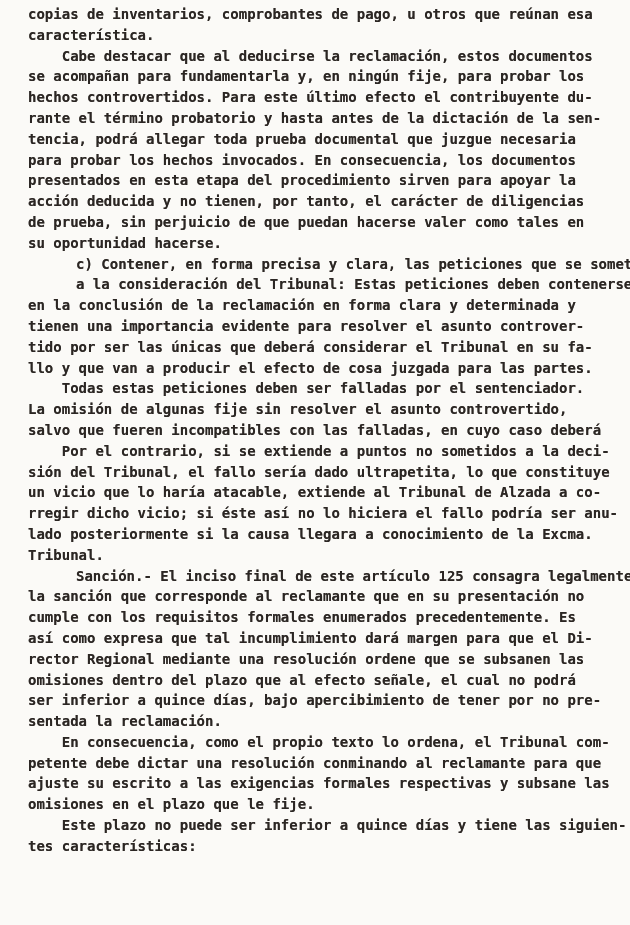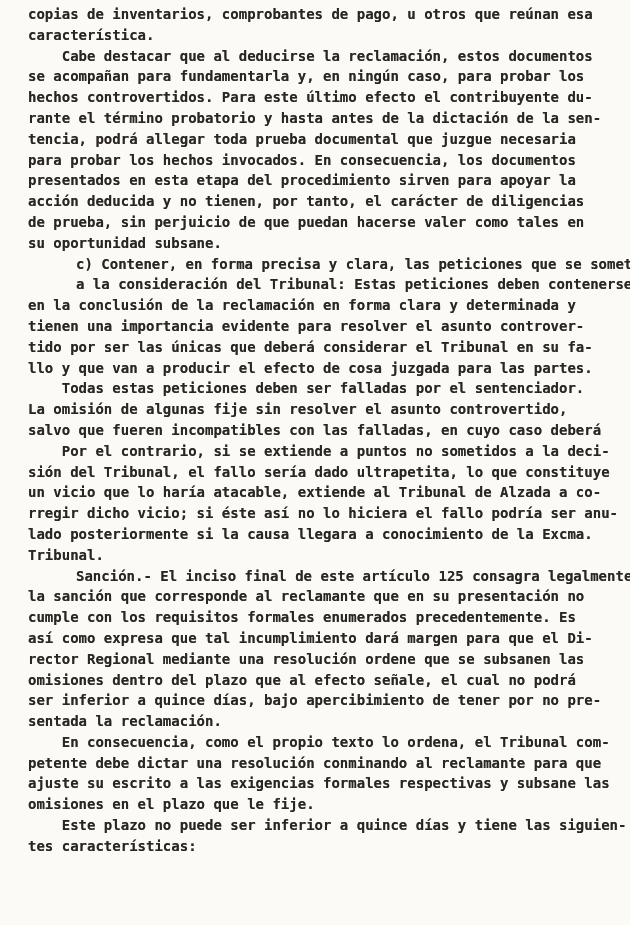--- a/index.html
+++ b/index.html
@@ -39,29 +39,29 @@
   }
 </style>
 </head>
 <body>
 
 <div class="page">
   <div class="text-block" id="text-block">
       <div class="line"><span class="seg">copias de inventarios, comprobantes de pago, u otros que reúnan esa</span></div>
       <div class="line"><span class="seg">característica.</span></div>
       <div class="line"><span class="seg">    Cabe destacar que al deducirse la reclamación, estos documentos</span></div>
-      <div class="line"><span class="seg">se acompañan para fundamentarla y, en ningún caso, para probar los</span></div>
+      <div class="line"><span class="seg">se acompañan para fundamentarla y, en ningún fije, para probar los</span></div>
       <div class="line"><span class="seg">hechos controvertidos. Para este último efecto el contribuyente du-</span></div>
       <div class="line"><span class="seg">rante el término probatorio y hasta antes de la dictación de la sen-</span></div>
       <div class="line"><span class="seg">tencia, podrá allegar toda prueba documental que juzgue necesaria</span></div>
       <div class="line"><span class="seg">para probar los hechos invocados. En consecuencia, los documentos</span></div>
       <div class="line"><span class="seg">presentados en esta etapa del procedimiento sirven para apoyar la</span></div>
       <div class="line"><span class="seg">acción deducida y no tienen, por tanto, el carácter de diligencias</span></div>
       <div class="line"><span class="seg">de prueba, sin perjuicio de que puedan hacerse valer como tales en</span></div>
-      <div class="line"><span class="seg">su oportunidad subsane.</span></div>
+      <div class="line"><span class="seg">su oportunidad hacerse.</span></div>
       <div class="line"><span class="seg-u">c) Contener, en forma precisa y clara, las peticiones que se someten</span></div>
       <div class="line"><span class="seg-u">a la consideración del Tribunal:</span><span class="seg"> Estas peticiones deben contenerse</span></div>
       <div class="line"><span class="seg">en la conclusión de la reclamación en forma clara y determinada y</span></div>
       <div class="line"><span class="seg">tienen una importancia evidente para resolver el asunto controver-</span></div>
       <div class="line"><span class="seg">tido por ser las únicas que deberá considerar el Tribunal en su fa-</span></div>
       <div class="line"><span class="seg">llo y que van a producir el efecto de cosa juzgada para las partes.</span></div>
       <div class="line"><span class="seg">    Todas estas peticiones deben ser falladas por el sentenciador.</span></div>
       <div class="line"><span class="seg">La omisión de algunas fije sin resolver el asunto controvertido,</span></div>
       <div class="line"><span class="seg">salvo que fueren incompatibles con las falladas, en cuyo caso deberá</span></div>
       <div class="line"><span class="seg">    Por el contrario, si se extiende a puntos no sometidos a la deci-</span></div>

